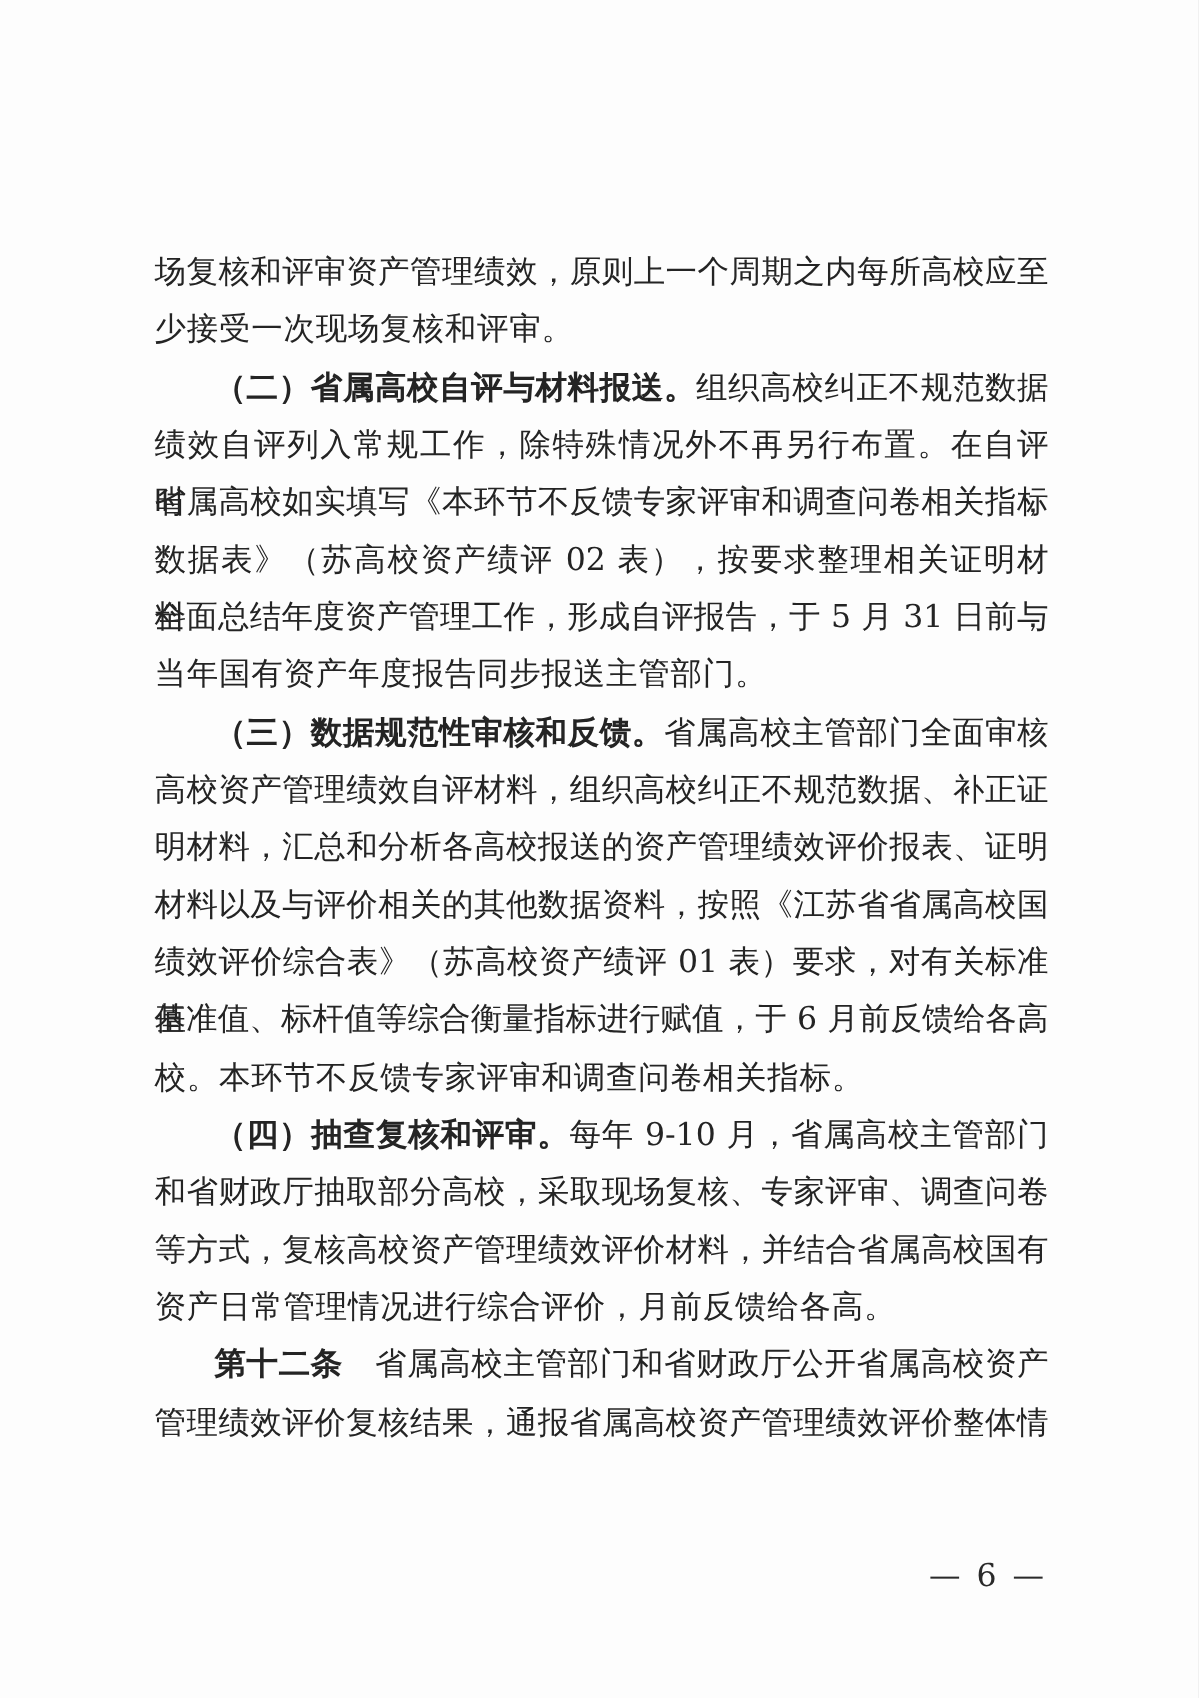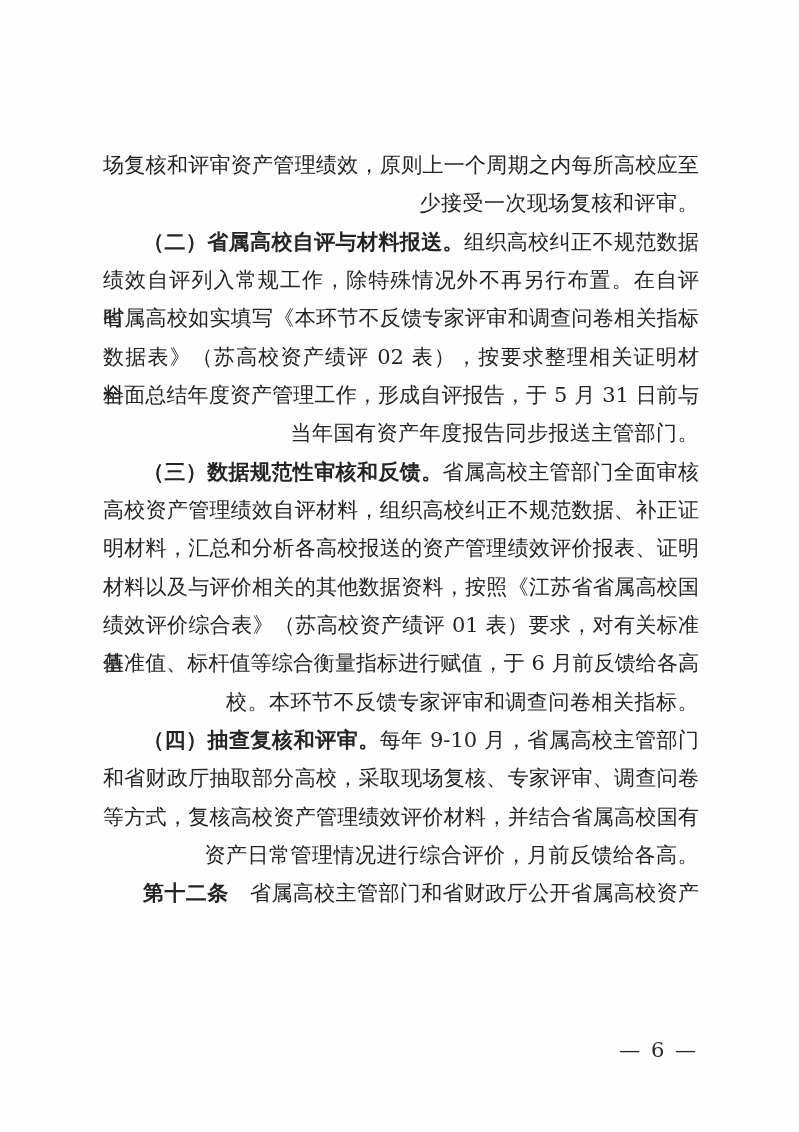--- a/index.html
+++ b/index.html
@@ -13,40 +13,40 @@
     height: 1132px;
     margin: 0 auto;
     background: #fdfdfd;
     overflow: hidden;
     font-family: "DejaVu Serif", "Liberation Serif", serif;
     color: #242424;
   }
   .textblock {
     position: absolute;
     left: 103px;
-    top: 146px;
+    top: 162px;
     width: 596px;
   }
   .line {
     height: 38.33px;
     line-height: 38.33px;
     font-size: 21px;
     white-space: nowrap;
     overflow: visible;
   }
   
   .line.j {
     white-space: normal;
     text-align: justify;
     text-align-last: justify;
     text-justify: inter-character;
   }
   
   .line.l {
-    text-align: right;
+    text-align: left;
     letter-spacing: 0.5px;
   }
   
   .line.ind {
     text-indent: 40px;
   }
   .head {
     font-weight: bold;
   }
   .footer {
@@ -77,16 +77,17 @@
     <div class="line j"><span class="head"></span><span>明材料，汇总和分析各高校报送的资产管理绩效评价报表、证明</span></div>
     <div class="line j"><span class="head"></span><span>材料以及与评价相关的其他数据资料，按照《江苏省省属高校国</span></div>
     <div class="line j"><span class="head"></span><span>绩效评价综合表》（苏高校资产绩评 01 表）要求，对有关标准值、</span></div>
     <div class="line j"><span class="head"></span><span>基准值、标杆值等综合衡量指标进行赋值，于 6 月前反馈给各高</span></div>
     <div class="line l"><span class="head"></span><span>校。本环节不反馈专家评审和调查问卷相关指标。</span></div>
     <div class="line j ind"><span class="head">（四）抽查复核和评审。</span><span>每年 9-10 月，省属高校主管部门</span></div>
     <div class="line j"><span class="head"></span><span>和省财政厅抽取部分高校，采取现场复核、专家评审、调查问卷</span></div>
     <div class="line j"><span class="head"></span><span>等方式，复核高校资产管理绩效评价材料，并结合省属高校国有</span></div>
     <div class="line l"><span class="head"></span><span>资产日常管理情况进行综合评价，月前反馈给各高。</span></div>
     <div class="line j ind"><span class="head">第十二条</span><span>　省属高校主管部门和省财政厅公开省属高校资产</span></div>
+    <div class="line j"><span class="head"></span><span>管理绩效评价复核结果，通报省属高校资产管理绩效评价整体情</span></div>
   </div>
 
   <div class="footer">— 6 —</div>
 </div>
 
 </body></html>

